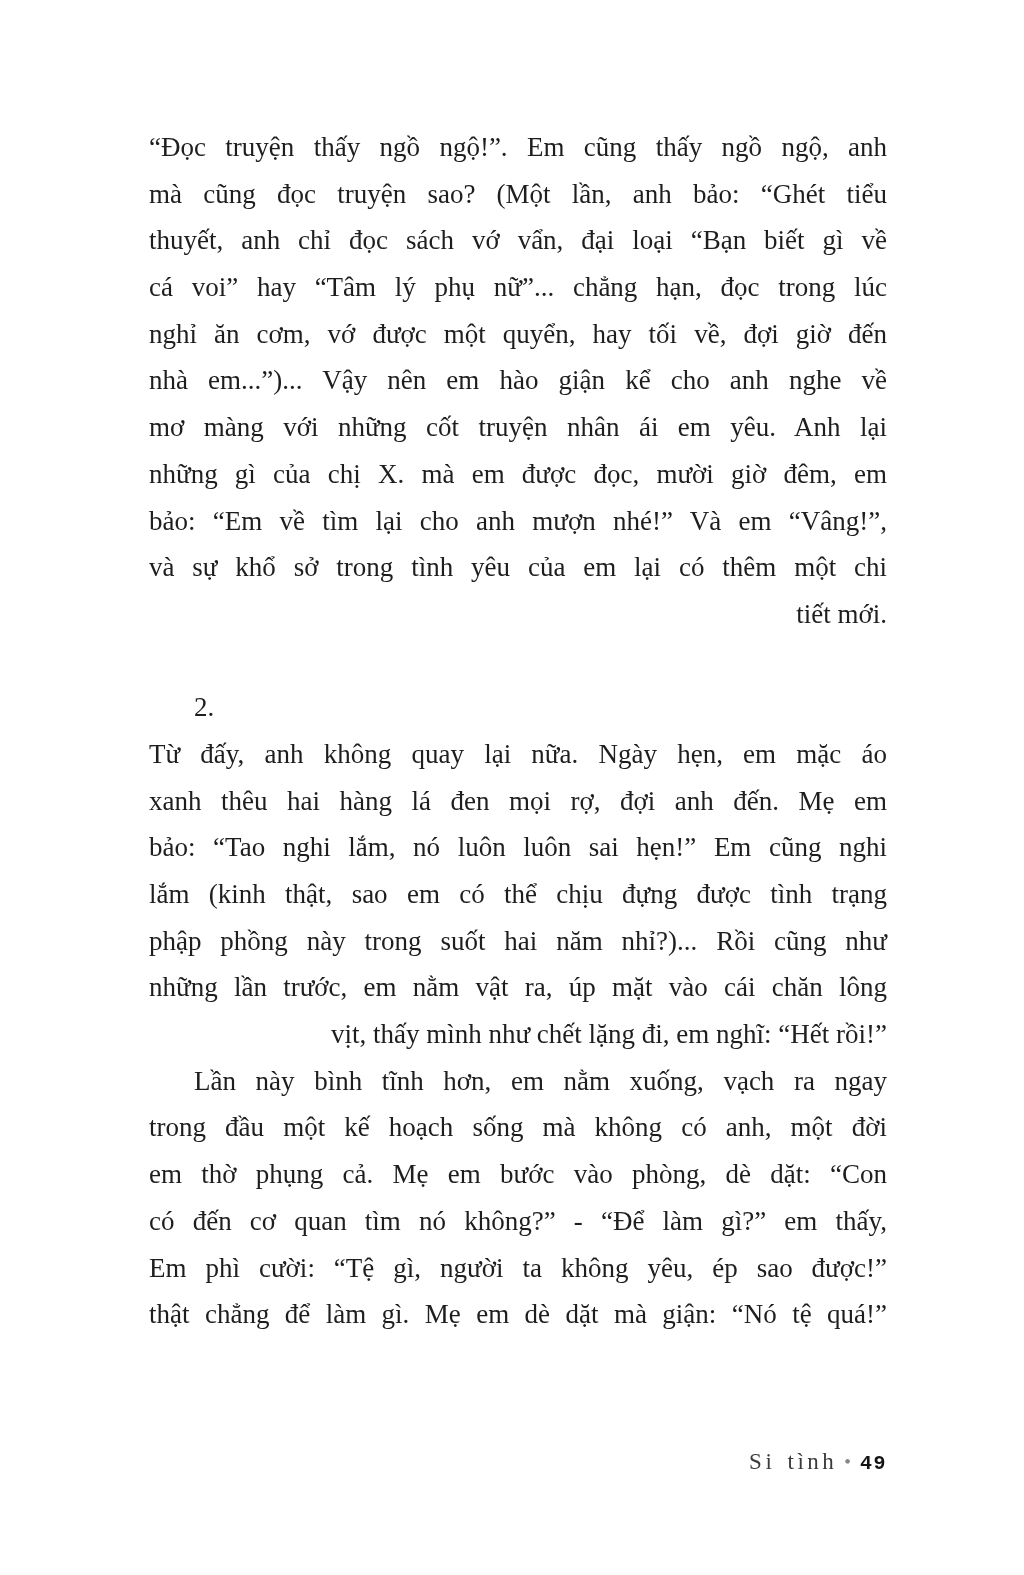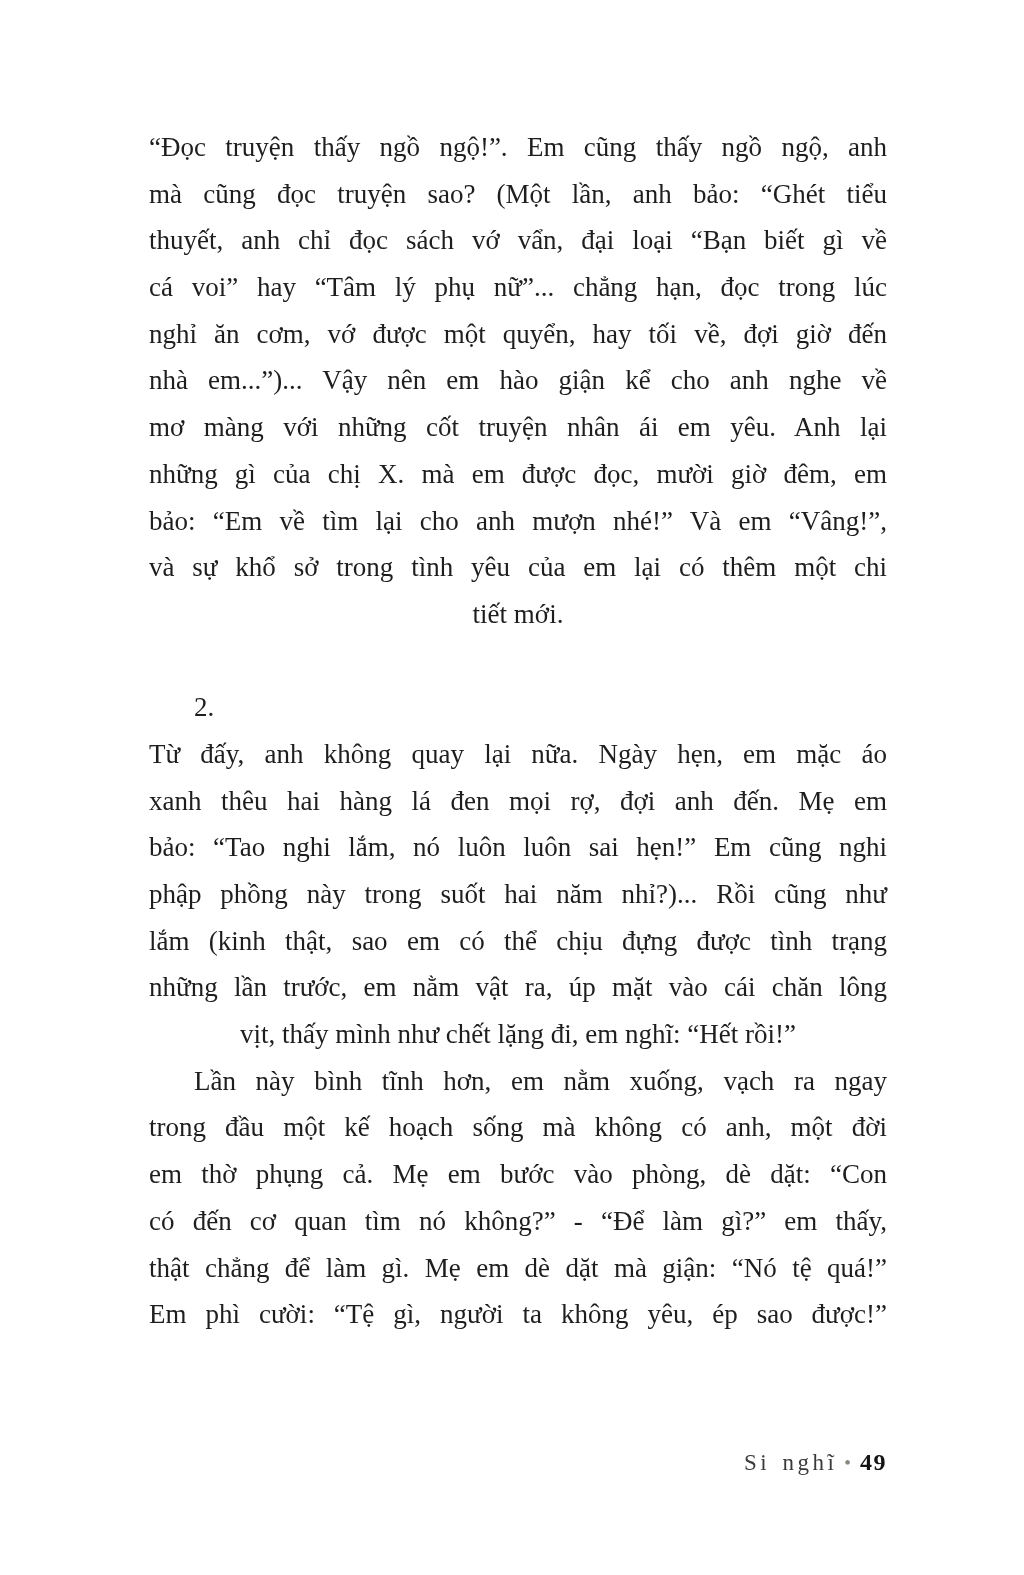--- a/index.html
+++ b/index.html
@@ -23,21 +23,21 @@
     position: absolute;
     left: 128px;
     top: 124px;
     width: 738px;
     font-size: 27px;
     line-height: 46.7px;
   }
   .line {
     height: 46.7px;
     white-space: normal;
-    text-align: center;
+    text-align: right;
   }
   .line.just {
     text-align: justify;
     text-align-last: justify;
   }
   .line.indent {
     text-indent: 45px;
   }
   .spacer {
     height: 46.7px;
@@ -62,23 +62,24 @@
     color: #3a3a3a;
   }
   .footer-bullet {
     color: #8a8680;
     font-size: 19px;
     margin: 0 9px 0 7px;
     vertical-align: 1px;
   }
   .page-number {
     font-weight: bold;
-    font-size: 24px;
+    font-size: 20px;
     letter-spacing: 1.5px;
     color: #141414;
+    font-family: Liberation Mono, monospace;
   }
 </style>
 </head>
 <body>
 
 <div class="page">
 
   <main class="text-block">
       <div class="line just">“Đọc truyện thấy ngồ ngộ!”. Em cũng thấy ngồ ngộ, anh</div>
       <div class="line just">mà cũng đọc truyện sao? (Một lần, anh bảo: “Ghét tiểu</div>
@@ -89,29 +90,29 @@
       <div class="line just">mơ màng với những cốt truyện nhân ái em yêu. Anh lại</div>
       <div class="line just">những gì của chị X. mà em được đọc, mười giờ đêm, em</div>
       <div class="line just">bảo: “Em về tìm lại cho anh mượn nhé!” Và em “Vâng!”,</div>
       <div class="line just">và sự khổ sở trong tình yêu của em lại có thêm một chi</div>
       <div class="line">tiết mới.</div>
       <div class="spacer"></div>
       <div class="section-number">2.</div>
       <div class="line just">Từ đấy, anh không quay lại nữa. Ngày hẹn, em mặc áo</div>
       <div class="line just">xanh thêu hai hàng lá đen mọi rợ, đợi anh đến. Mẹ em</div>
       <div class="line just">bảo: “Tao nghi lắm, nó luôn luôn sai hẹn!” Em cũng nghi</div>
+      <div class="line just">lắm (kinh thật, sao em có thể chịu đựng được tình trạng</div>
       <div class="line just">phập phồng này trong suốt hai năm nhỉ?)... Rồi cũng như</div>
-      <div class="line just">lắm (kinh thật, sao em có thể chịu đựng được tình trạng</div>
       <div class="line just">những lần trước, em nằm vật ra, úp mặt vào cái chăn lông</div>
       <div class="line">vịt, thấy mình như chết lặng đi, em nghĩ: “Hết rồi!”</div>
       <div class="line just indent">Lần này bình tĩnh hơn, em nằm xuống, vạch ra ngay</div>
       <div class="line just">trong đầu một kế hoạch sống mà không có anh, một đời</div>
       <div class="line just">em thờ phụng cả. Mẹ em bước vào phòng, dè dặt: “Con</div>
       <div class="line just">có đến cơ quan tìm nó không?” - “Để làm gì?” em thấy,</div>
+      <div class="line just">Em phì cười: “Tệ gì, người ta không yêu, ép sao được!”</div>
       <div class="line just">thật chẳng để làm gì. Mẹ em dè dặt mà giận: “Nó tệ quá!”</div>
-      <div class="line just">Em phì cười: “Tệ gì, người ta không yêu, ép sao được!”</div>
     </main>
 
   <footer class="page-footer">
-    <span class="chapter-title">Si nghĩ</span><span class="footer-bullet">•</span><span class="page-number">49</span>
+    <span class="chapter-title">Si tình</span><span class="footer-bullet">•</span><span class="page-number">49</span>
   </footer>
 
 </div>
 
 </body></html>

